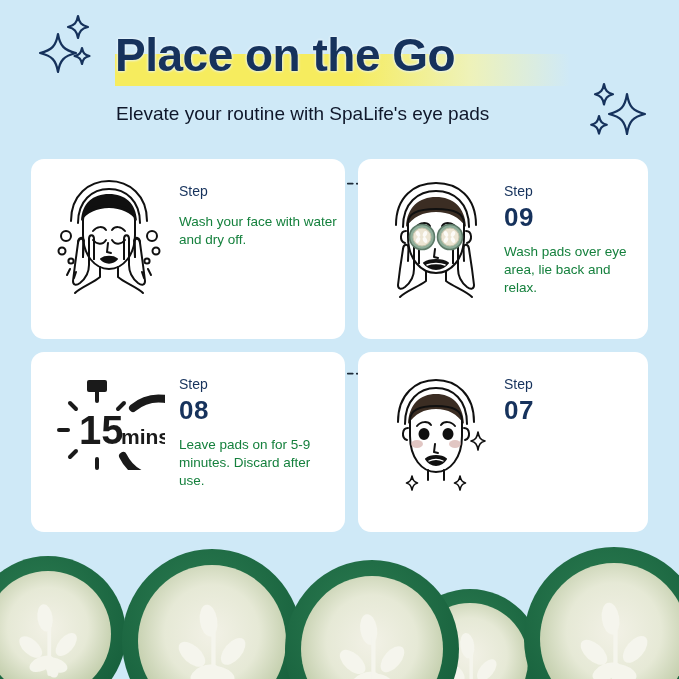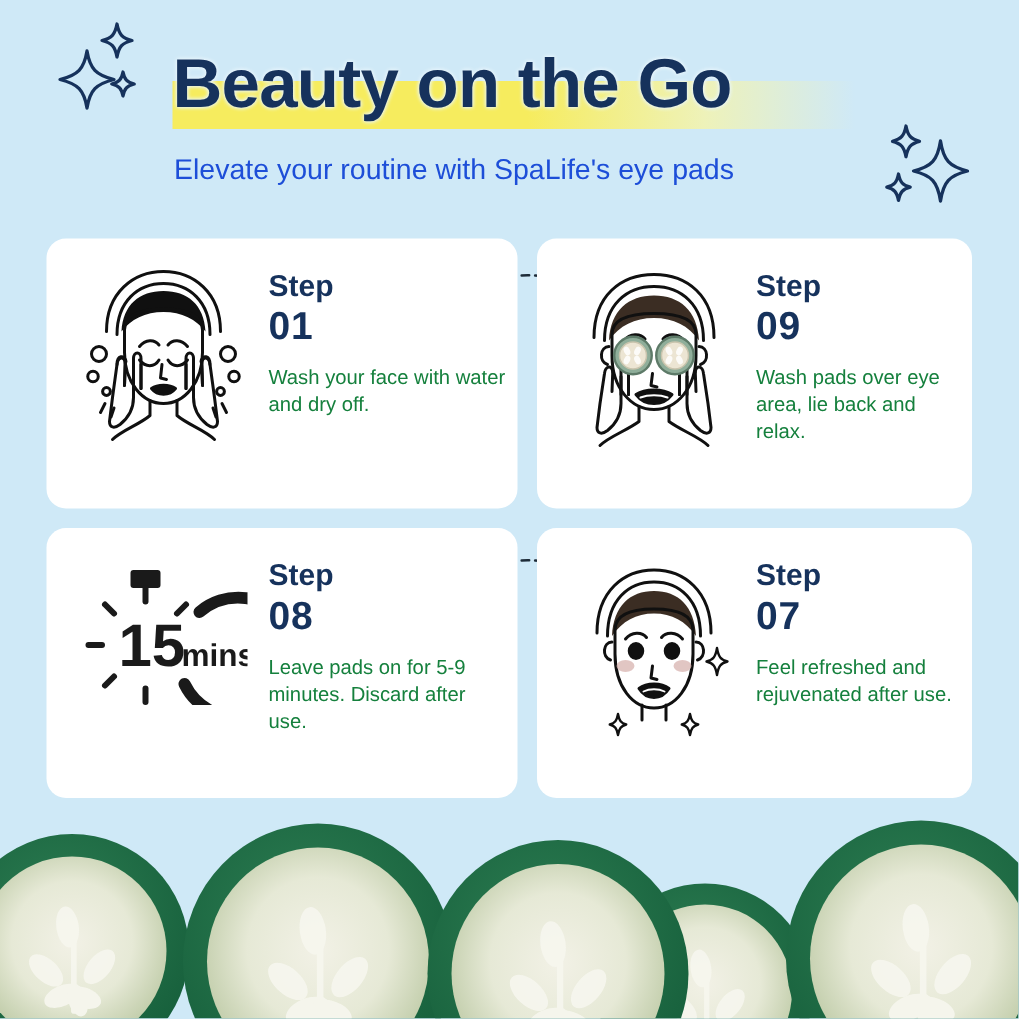--- a/index.html
+++ b/index.html
@@ -19,31 +19,31 @@
     background:linear-gradient(90deg,#f6ec5e 0%,#f6ec5e 52%,#eef2b9 78%,rgba(207,233,247,0) 100%);
   }
   .title{
     position:absolute;left:0;top:0;width:460px;
     font-size:46px;font-weight:bold;letter-spacing:-0.5px;
     color:#16325c;line-height:62px;white-space:nowrap;
     text-shadow:0 0 3px #eaf6fc,0 0 3px #eaf6fc;
   }
   .subtitle{
     position:absolute;left:116px;top:101px;width:480px;
-    font-size:19px;color:#1d4ed8;line-height:26px;white-space:nowrap;
+    font-size:19px;color:#0f172a;line-height:26px;white-space:nowrap;
   }
   .sparkle{position:absolute;}
 
   
   .card{
     position:absolute;background:#ffffff;border-radius:13px;
   }
   .card .art{position:absolute;left:14px;top:14px;width:128px;height:128px;}
   .card .txt{position:absolute;left:148px;top:22px;width:158px;}
-  .step-word{font-size:20px;font-weight:bold;color:#16325c;line-height:21px;}
+  .step-word{font-size:14px;font-weight:normal;color:#16325c;line-height:21px;}
   .step-num{font-size:26px;font-weight:bold;color:#16325c;line-height:30px;letter-spacing:0.5px;}
   .desc{margin-top:11px;font-size:13.5px;color:#15803d;line-height:18px;}
 
   .arrow{position:absolute;}
 
   
   .cukes{position:absolute;left:0;bottom:0;width:679px;height:170px;}
 </style>
 </head>
 <body>
@@ -63,21 +63,21 @@
     <svg class="sparkle" style="left:586px;top:78px;" width="78" height="66" viewBox="0 0 78 66">
       <g fill="none" stroke="#16325c" stroke-width="2.2" stroke-linejoin="round">
         <path d="M41 16 C43 29 47 33 59 36 C47 39 43 43 41 56 C39 43 35 39 23 36 C35 33 39 29 41 16 Z"></path>
         <path d="M18 6 C19.2 12.5 21.2 14.7 27 16.2 C21.2 17.7 19.2 20 18 26.5 C16.8 20 14.8 17.7 9 16.2 C14.8 14.7 16.8 12.5 18 6 Z"></path>
         <path d="M13 38 C14.1 43.6 15.8 45.5 20.8 46.8 C15.8 48.1 14.1 50 13 55.6 C11.9 50 10.2 48.1 5.2 46.8 C10.2 45.5 11.9 43.6 13 38 Z"></path>
       </g>
     </svg>
 
     <div class="title-wrap">
       <div class="title-hl"></div>
-      <div class="title">Beauty on the Go</div>
+      <div class="title">Place on the Go</div>
     </div>
     <div class="subtitle">Elevate your routine with SpaLife's eye pads</div>
   </div>
 
   <svg class="arrow" style="left:296px;top:172px;" width="110" height="48" viewBox="0 0 110 48">
     <path d="M4 34 C26 10 64 4 92 22" fill="none" stroke="#1d2b38" stroke-width="1.7" stroke-dasharray="5 4" stroke-linecap="round"></path>
     <path d="M86 12 L95 25 L80 25" fill="none" stroke="#1d2b38" stroke-width="1.7" stroke-linecap="round" stroke-linejoin="round"></path>
   </svg>
 
   <svg class="arrow" style="left:296px;top:362px;" width="110" height="48" viewBox="0 0 110 48">
@@ -124,21 +124,20 @@
         <circle cx="26" cy="88" r="2.6"></circle>
         <circle cx="107" cy="63" r="5"></circle>
           <circle cx="111" cy="78" r="3.5"></circle>
         <circle cx="102" cy="88" r="2.6"></circle>
         <path d="M25 96 L22 102 M31 99 L29 105"></path>
         <path d="M103 96 L106 102 M97 99 L99 105"></path>
       </g>
     </svg>
     <div class="txt">
       <div class="step-word">Step</div>
-      <div class="step-num">01</div>
       <div class="desc">Wash your face with water and dry off.</div>
     </div>
   </div>
 
   <div class="card" style="left:358px;top:159px;width:290px;height:180px;">
     <svg class="art" viewBox="0 0 128 128">
       <g fill="none" stroke="#101010" stroke-width="2" stroke-linecap="round" stroke-linejoin="round">
         <path d="M24 52 C24 24 42 10 64 10 C86 10 104 24 104 52"></path>
         <path d="M31 54 C31 30 46 18 64 18 C82 18 97 30 97 54"></path>
         <path d="M34 54 C35 34 47 24 64 24 C81 24 93 34 94 54 C87 44 77 39 64 39 C51 39 41 44 34 54 Z" fill="#3b2d23" stroke="none"></path>
@@ -238,21 +237,20 @@
       </g>
       <g fill="none" stroke="#101010" stroke-width="1.6" stroke-linejoin="round">
         <path d="M106 66 C107 72 108.5 73.8 113 75 C108.5 76.2 107 78 106 84 C105 78 103.5 76.2 99 75 C103.5 73.8 105 72 106 66 Z"></path>
         <path d="M40 110 C40.8 114.5 42 116 45.5 117 C42 118 40.8 119.5 40 124 C39.2 119.5 38 118 34.5 117 C38 116 39.2 114.5 40 110 Z"></path>
         <path d="M88 110 C88.8 114.5 90 116 93.5 117 C90 118 88.8 119.5 88 124 C87.2 119.5 86 118 82.5 117 C86 116 87.2 114.5 88 110 Z"></path>
       </g>
     </svg>
     <div class="txt" style="left:146px;width:142px;">
       <div class="step-word">Step</div>
       <div class="step-num">07</div>
-      <div class="desc">Feel refreshed and rejuvenated after use.</div>
     </div>
   </div>
 
   <svg class="cukes" viewBox="0 0 679 170">
     <defs>
       <radialGradient id="flesh" cx="50%" cy="45%" r="58%">
         <stop offset="0%" stop-color="#f2f1e6"></stop>
         <stop offset="55%" stop-color="#e6e9d6"></stop>
         <stop offset="100%" stop-color="#bcc9a4"></stop>
       </radialGradient>

